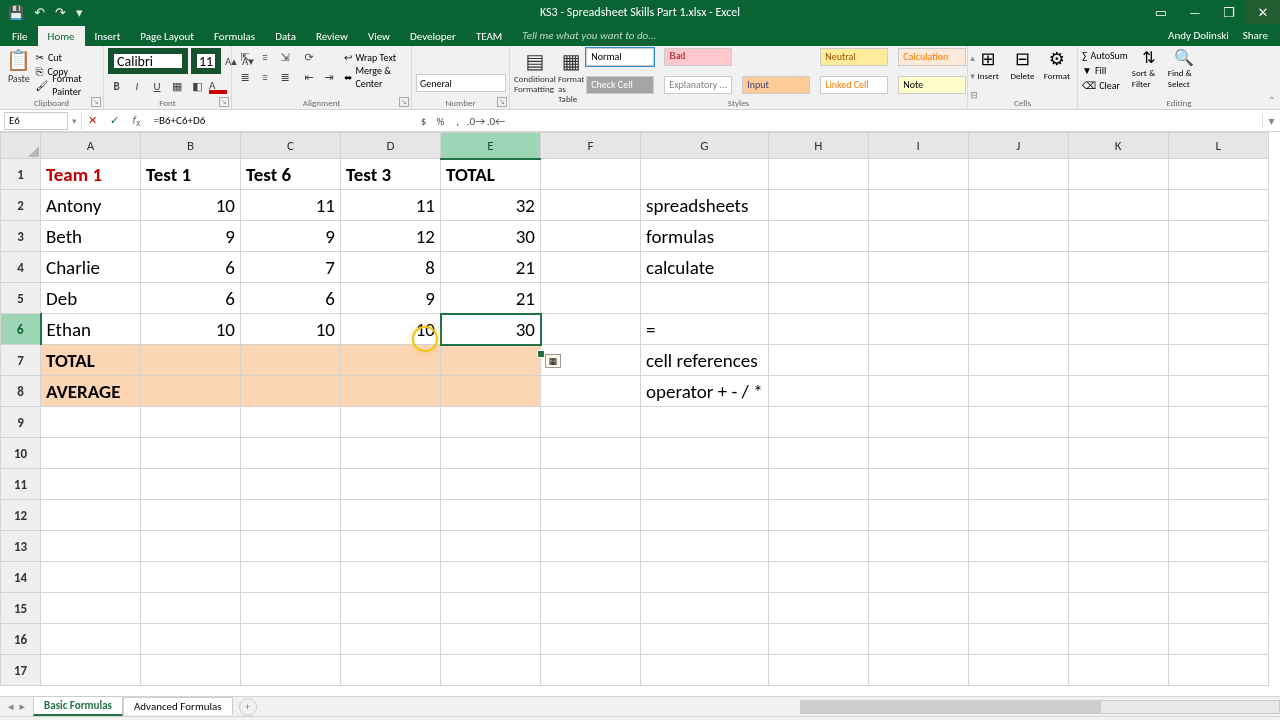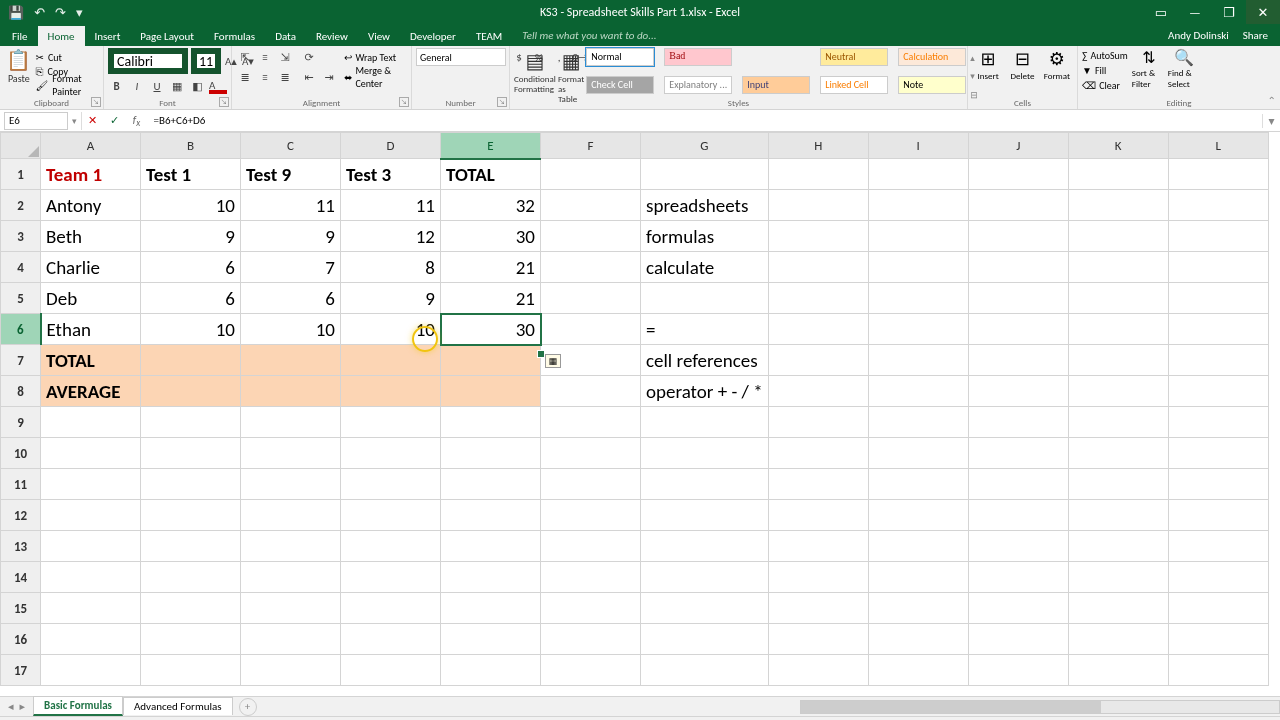--- a/index.html
+++ b/index.html
@@ -42,21 +42,21 @@
 .ic-btn.b { font-weight:bold;}
 .ic-btn.i { font-style:italic;}
 .ic-btn.u { text-decoration:underline;}
 .colorbar { width:18px; height:4px; background:#c00; display:block; margin-top:-2px;}
 
 .align-grid { display:grid; grid-template-columns:repeat(3,18px); grid-auto-rows:18px; gap:2px;}
 .align-side { display:flex; flex-direction:column; gap:2px; font-size:10px;}
 .align-wrap { display:flex; gap:6px;}
 .wr { display:flex; align-items:center; gap:3px; font-size:10px; height:18px;}
 
-.num-col {display:flex; gap:4px;}
+.num-col {display:flex; flex-direction:column; gap:20px;margin-top:26px;}
 .num-sel { width:90px; height:18px; font-size:10px; border:1px solid #ccc; background:#fff; padding:1px 3px;}
 .num-row {display:flex; gap:2px;}
 
 .bigbtn { display:flex; flex-direction:column; align-items:center; font-size:9px; width:48px; color:#333; line-height:1.1; padding-top:2px;}
 .bigbtn .ic { font-size:20px; height:24px;}
 
 .styles-grid { display:grid; grid-template-columns:repeat(5,68px); grid-auto-rows:18px; gap:10px;}
 .style-cell {border:1px solid #ccc; font-size:10px; padding:1px 4px; overflow:hidden; white-space:nowrap;}
 
 .cells-row { display:flex; gap:2px;}
@@ -359,21 +359,21 @@
           <th class="c-J">J</th>
           <th class="c-K">K</th>
           <th class="c-L">L</th>
         </tr>
       </thead>
       <tbody>
         <tr>
           <th class="rowhead">1</th>
           <td class="red">Team 1</td>
           <td class="bold">Test 1</td>
-          <td class="bold">Test 9</td>
+          <td class="bold">Test 6</td>
           <td class="bold">Test 3</td>
           <td class="bold">TOTAL</td>
           <td></td>
           <td></td>
           <td></td>
           <td></td>
           <td></td>
           <td></td>
           <td></td>
         </tr>

